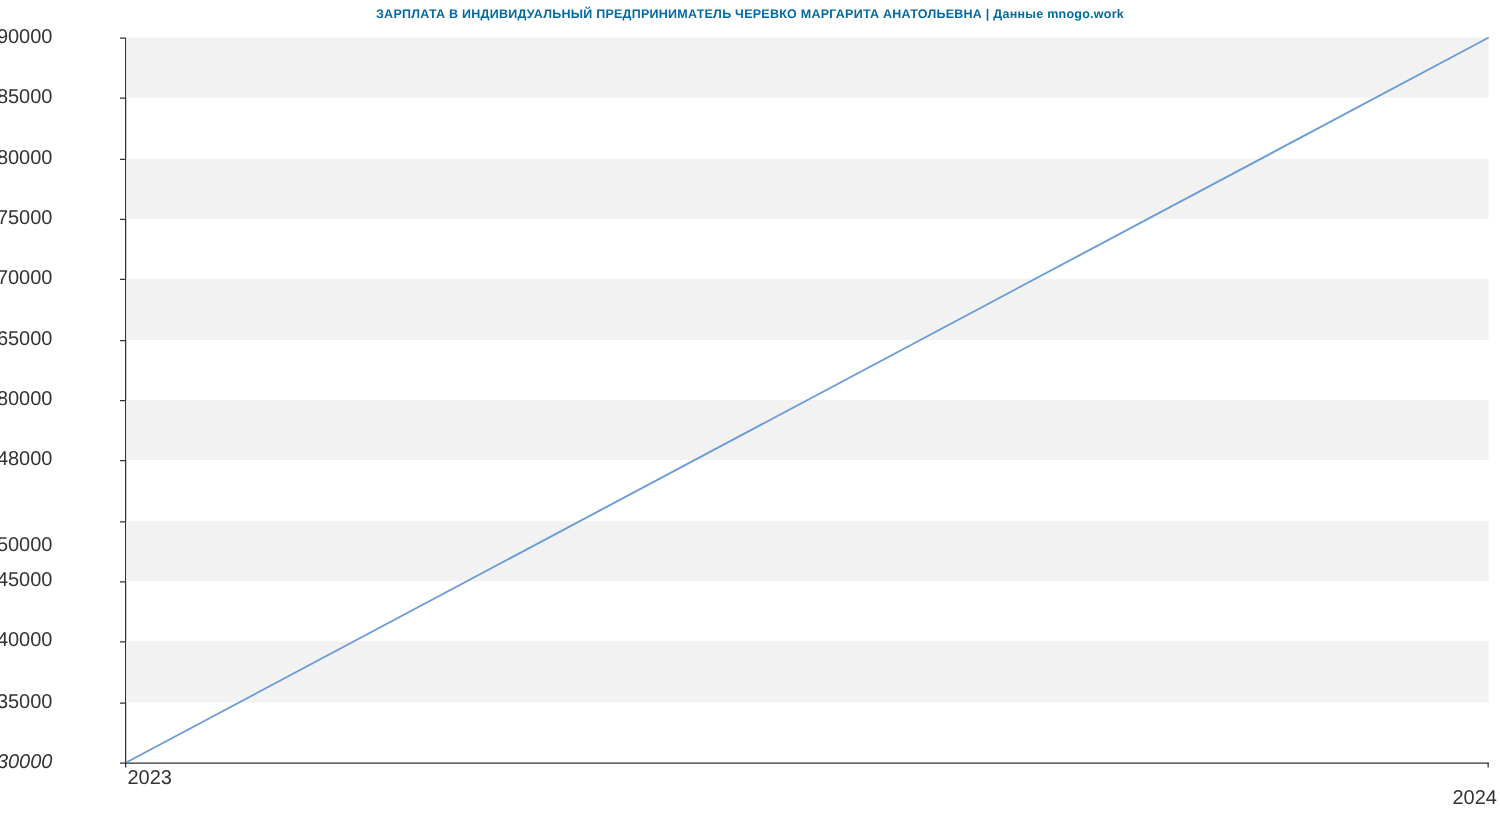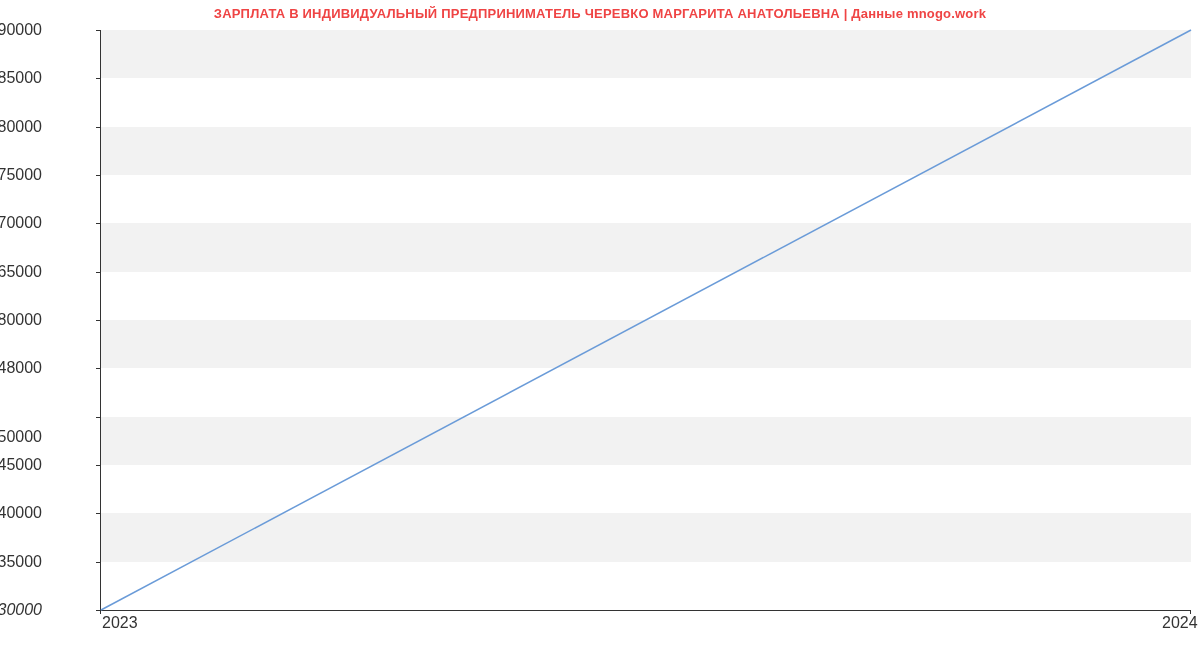--- a/index.html
+++ b/index.html
@@ -16,23 +16,23 @@
     position: relative;
     width: 1200px;
     height: 650px;
   }
   .chart-title {
     position: absolute;
     top: 6px;
     left: 0;
     width: 1200px;
     text-align: center;
-    font-size: 13px;
+    font-size: 10px;
     font-weight: bold;
-    color: #ef4444;
+    color: #0369a1;
     letter-spacing: 0.2px;
   }
   .plot-area {
     position: absolute;
     left: 100px;
     top: 30px;
     width: 1090px;
     height: 580px;
     border-left: 1px solid #333333;
     border-bottom: 1px solid #333333;
@@ -124,15 +124,15 @@
     <div class="y-tick-label" style="top: 175px;">75000</div>
     <div class="y-tick-mark" style="top: 175px;"></div>
     <div class="y-tick-label" style="top: 126.667px; text-align: right;">80000</div>
     <div class="y-tick-mark" style="top: 126.667px;"></div>
     <div class="y-tick-label" style="top: 78.3333px;">85000</div>
     <div class="y-tick-mark" style="top: 78.3333px;"></div>
     <div class="y-tick-label" style="top: 30px;">90000</div>
     <div class="y-tick-mark" style="top: 30px;"></div>
     <div class="x-tick-label" style="left: 102px;">2023</div>
     <div class="x-tick-mark" style="left: 100px;"></div>
-    <div class="x-tick-label" style="left: 1162px;">2024</div>
+    <div class="x-tick-label" style="left: 1162px; margin-top: 16px;">2024</div>
     <div class="x-tick-mark" style="left: 1190px;"></div>
   </div>
 
 </body></html>

